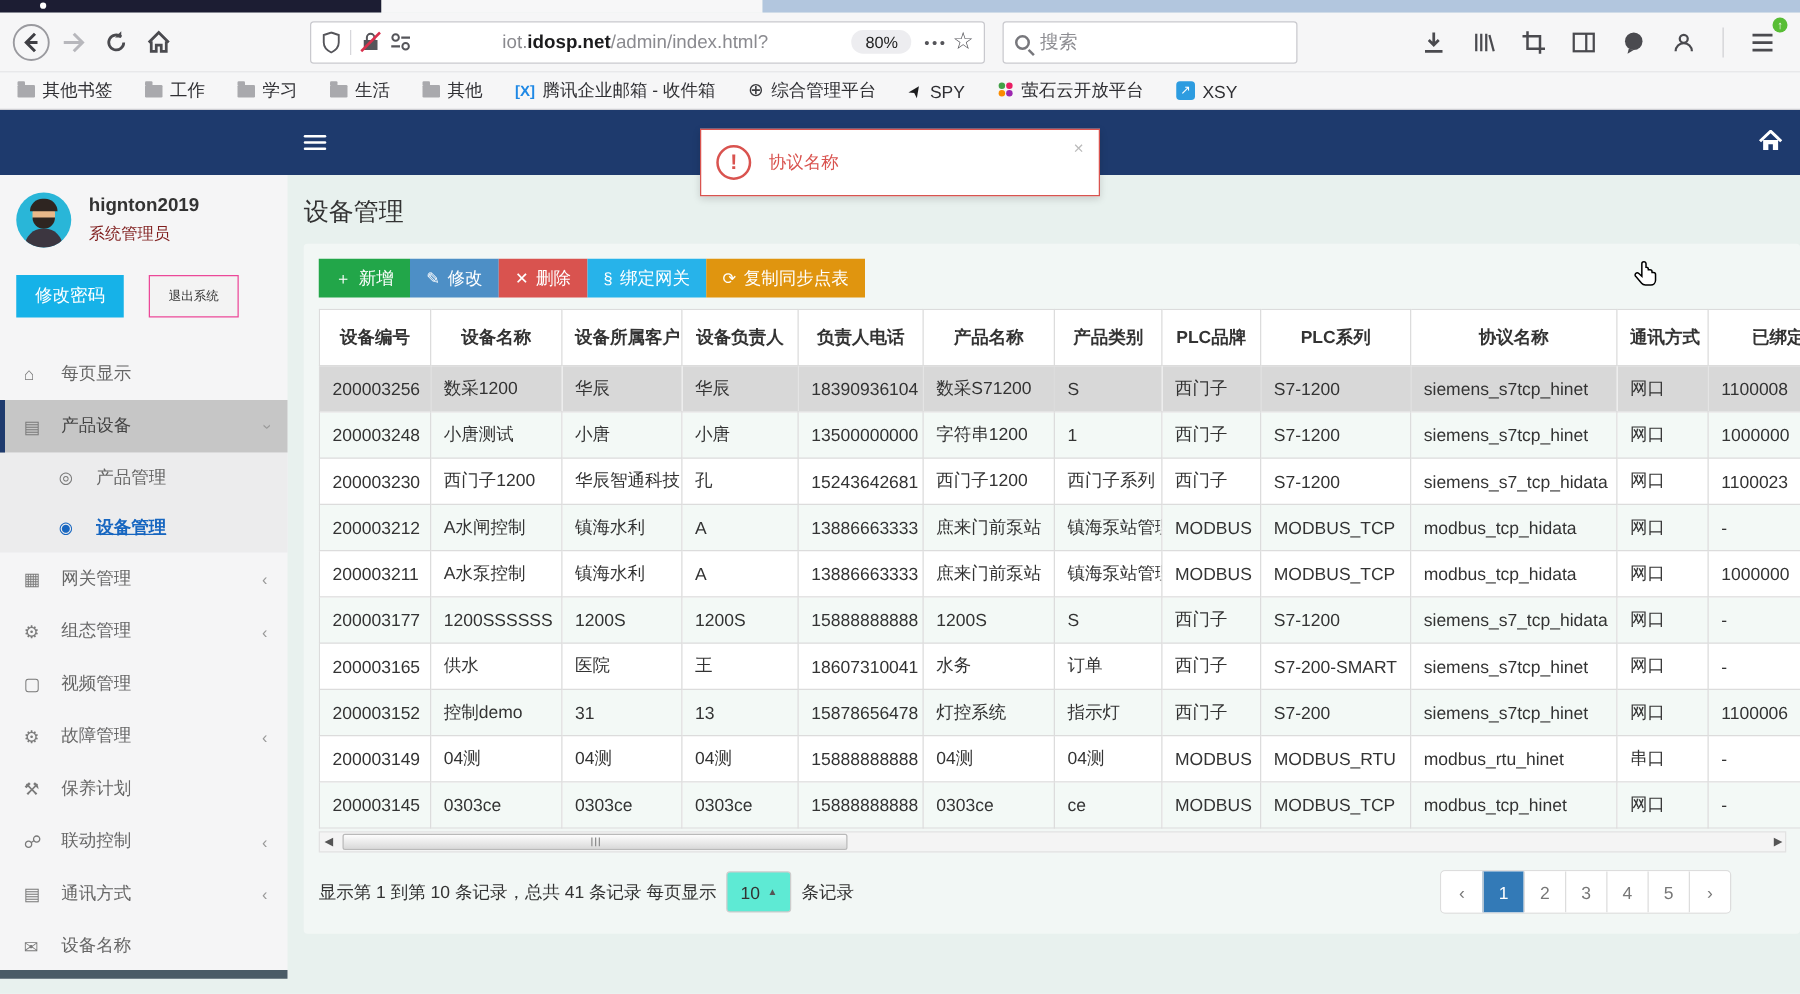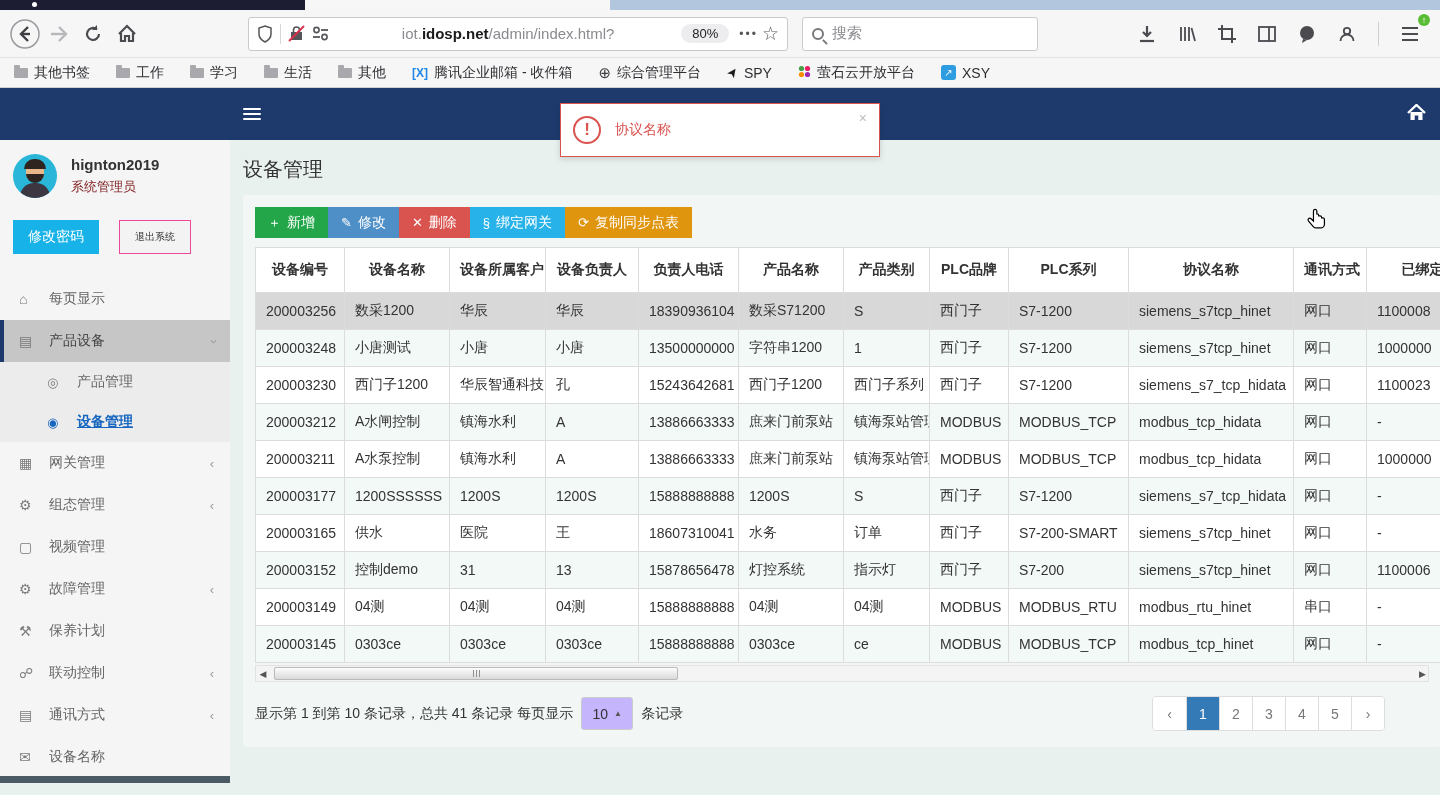--- a/index.html
+++ b/index.html
@@ -121,21 +121,21 @@
   .hs-thumb { position:absolute; left:18px; width:404px; height:13px; top:1px;
     background:linear-gradient(#fdfdfd,#d9d9d9); border:1px solid #b9b9b9; border-radius:2px;
     display:flex; align-items:center; justify-content:center; gap:2px; }
   .hs-thumb i { width:1px; height:7px; background:#8f8f8f; }
   .hs-right { position:absolute; right:2px; color:#555; font-size:9px; }
 
   
   .table-footer { display:flex; align-items:center; justify-content:space-between;
     margin-top:14px; padding-right:55px; }
   .summary { display:flex; align-items:center; font-size:14px; color:#333; gap:8px;justify-content:flex-end; }
-  .pagesize { width:52px; height:33px; background:#c4b5fd; border:1px solid #ccc; border-radius:3px;
+  .pagesize { width:52px; height:33px; background:#5eead4; border:1px solid #ccc; border-radius:3px;
     display:flex; align-items:center; justify-content:center; gap:6px; font-size:14px; color:#333; }
   .pagesize .caret { font-size:8px; color:#555; }
   .pager { display:flex; border:1px solid #ddd; border-radius:4px; overflow:hidden; background:#fff; }
   .pg { min-width:33px; height:33px; display:flex; align-items:center; justify-content:center;
     font-size:14px; color:#777; border-left:1px solid #ddd; background:#fff; }
   .pg:first-child { border-left:none; }
   .pg.active { background:#337ab7; color:#fff; }
 
   
   .alert { position:absolute; left:560px; top:103px; width:320px; height:54px; background:#fff;

